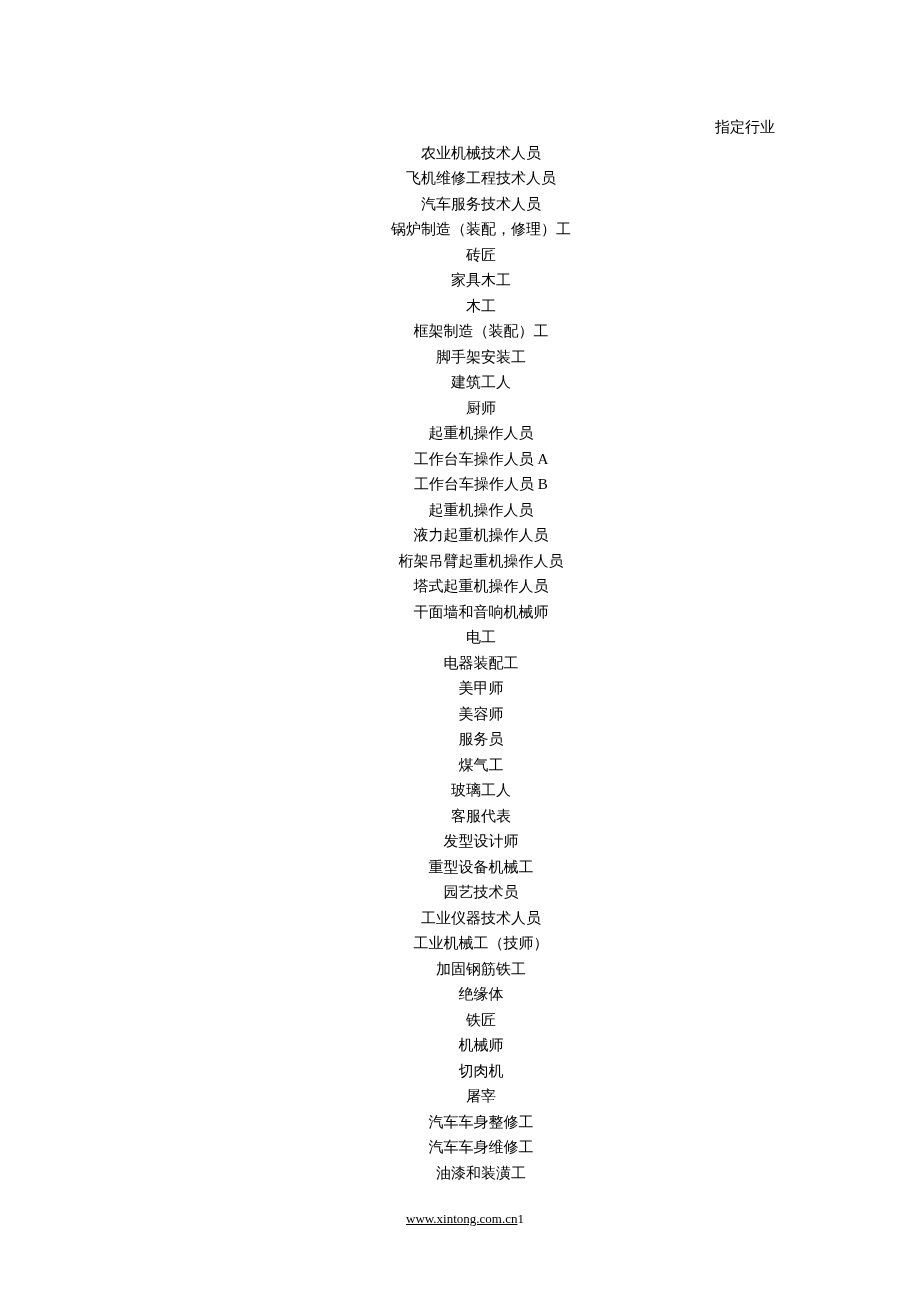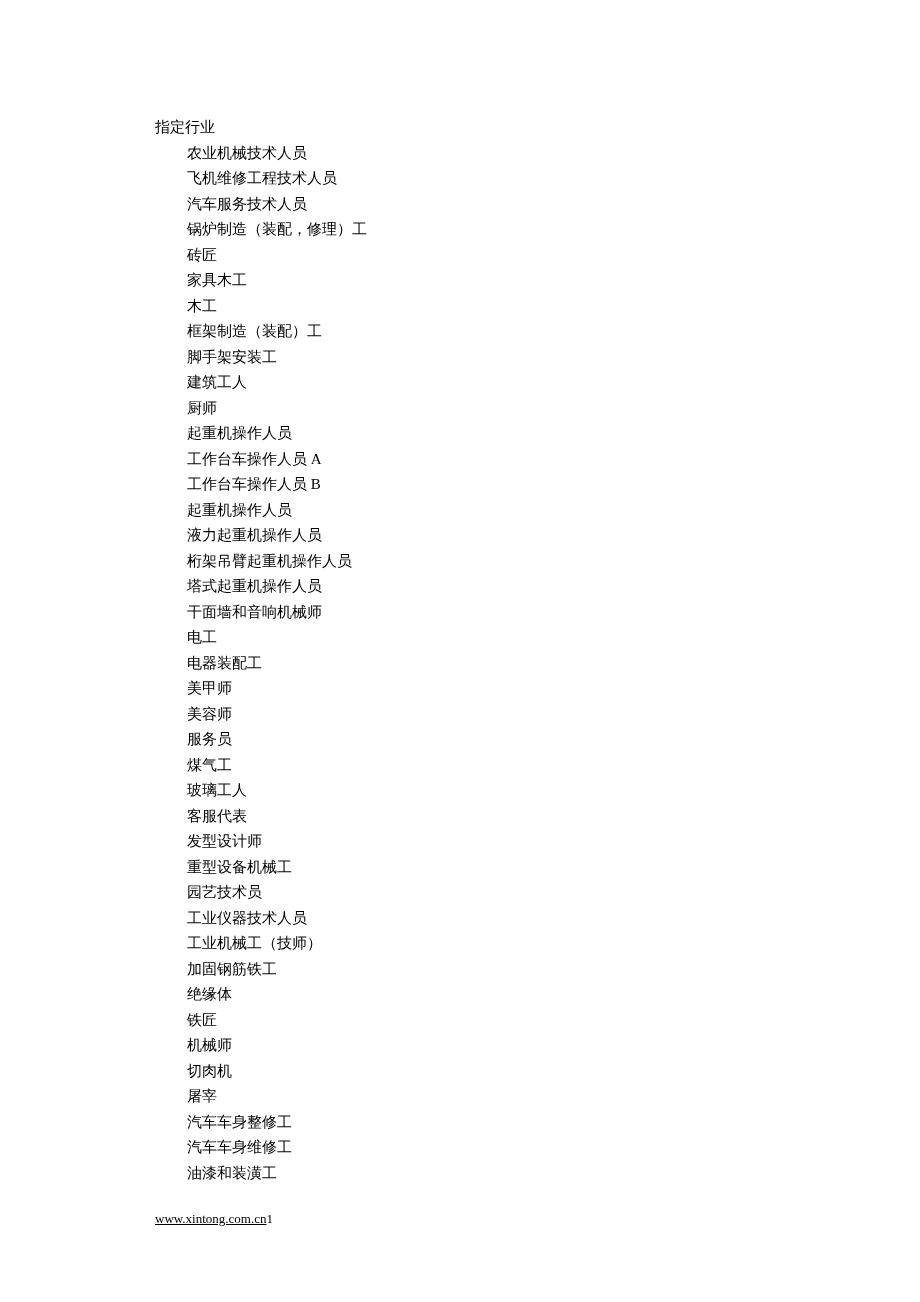--- a/index.html
+++ b/index.html
@@ -10,37 +10,39 @@
     font-family: "SimSun", "宋体", serif;
     position: relative;
   }
   .page {
     padding: 115px 145px 0 155px;
   }
   .heading {
     font-size: 15px;
     color: #000;
     line-height: 25.5px;
+    text-align: right;
   }
   .list {
     padding-left: 32px;
+    text-align: center;
   }
   .item {
     font-size: 15px;
     color: #000;
     line-height: 25.5px;
     white-space: nowrap;
   }
   .footer {
     position: absolute;
     bottom: 75px;
     left: 155px;
     right: 145px;
     display: flex;
-    justify-content: flex-start;
+    justify-content: center;
     align-items: baseline;
   }
   .footer-link {
     font-size: 13px;
     color: #000;
     text-decoration: underline;
     font-family: "Times New Roman", serif;
   }
   .footer-page {
     font-size: 13px;

